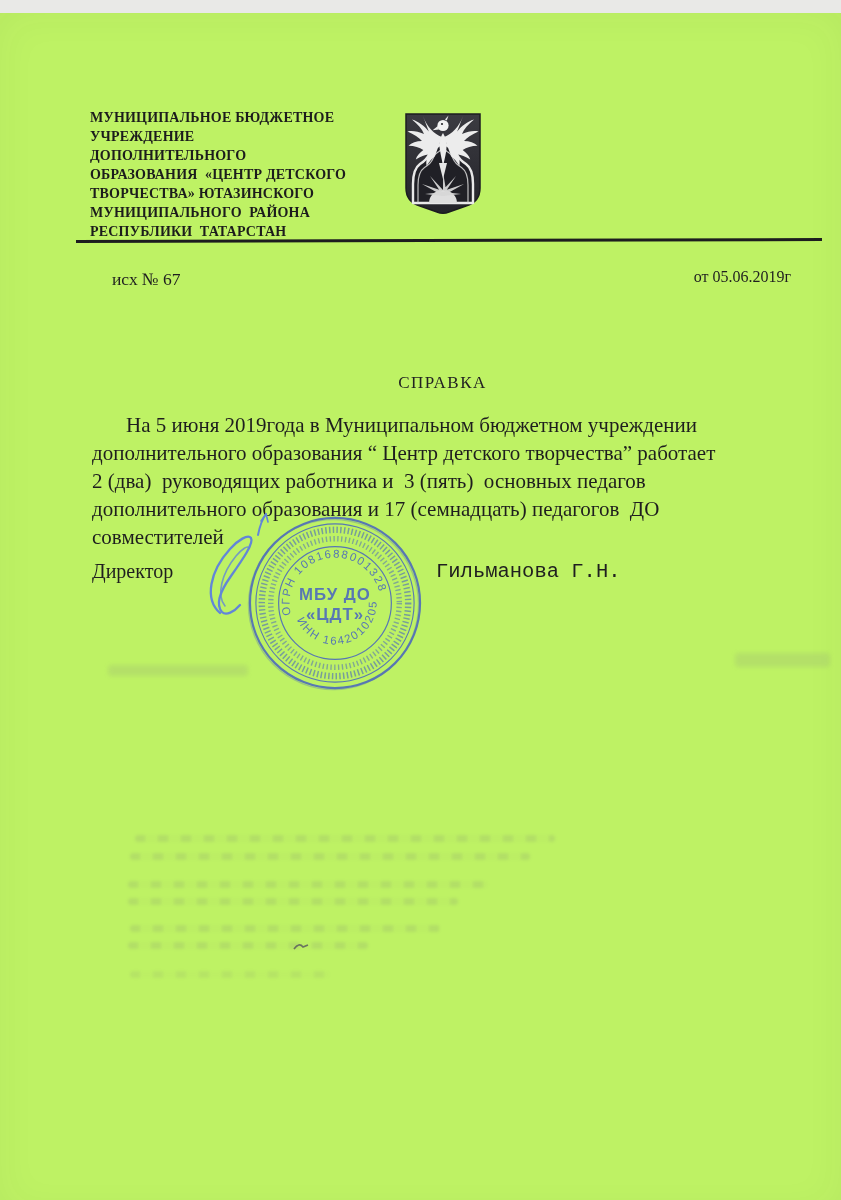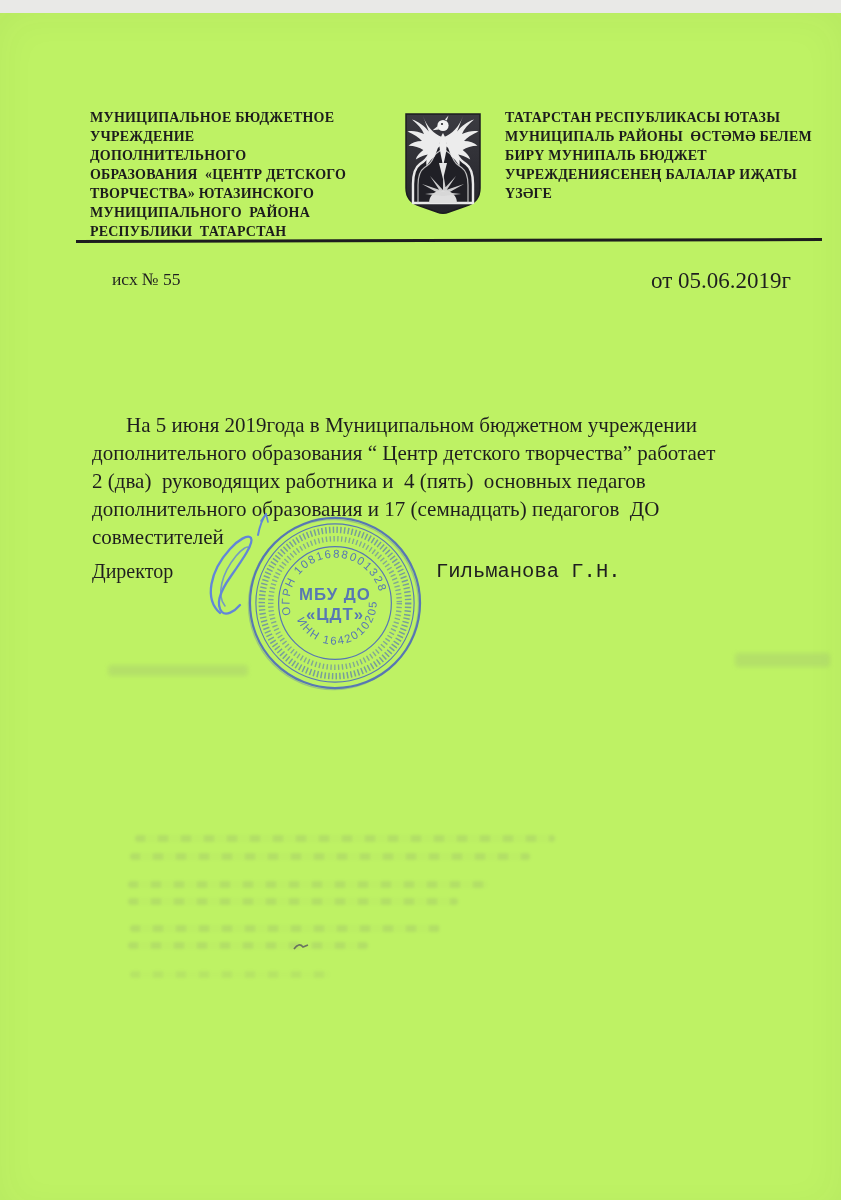--- a/index.html
+++ b/index.html
@@ -19,21 +19,21 @@
     letter-spacing:.2px;white-space:pre-wrap;color:#1c1c1c;
   }
   .org-ru{left:90px;top:95px;width:260px;}
   .org-tt{left:505px;top:95px;width:310px;}
   .emblem{left:399px;top:91px;width:88px;height:116px;}
   .rule{
     left:76px;top:226px;width:746px;height:3px;
     background:#1d1d1f;transform:rotate(-0.15deg);
   }
   .ref-number{left:112px;top:256px;font-size:17.5px;}
-  .ref-date{right:50px;top:255px;font-size:23px;}
+  .ref-date{right:50px;top:255px;font-size:16px;}
   .doc-title{
     left:95px;top:360px;width:695px;text-align:center;
     font-size:17px;letter-spacing:1.5px;color:#222;
   }
   .body-text{
     left:92px;top:398px;width:660px;
     font-size:21px;line-height:28px;
     white-space:pre-wrap;text-indent:34px;color:#1e1e1e;
   }
   .signoff-role{left:92px;top:547px;font-size:20px;}
@@ -87,35 +87,31 @@
       <path d="M38.8 22 L33.6 26.2 L40 25.4 Z" fill="#ededed"></path>
       <circle cx="43" cy="20" r="1.1" fill="#2a2a2e"></circle>
       <path d="M46 15.5 L49.5 11.5 L47.8 16.5 Z" fill="#ededed"></path>
 
       <path d="M43 33 C35 30 28 23 24 12 C26.5 19 28.5 23.5 29.8 27.5 C25.5 22 19.5 17.5 13 15.5 C19 20.5 23 25 25 30 C19 27.5 13.5 26.5 8.5 27.5 C15 30.5 20 33.5 23 37 C17.5 37 12.5 38.8 9.5 41.8 C15.5 41.8 20.5 43.5 24.3 46 C20.5 48.8 17.8 51.8 16.8 55.5 C21.6 52.6 26 50.8 29.3 50.6 C27.5 54.5 26.8 58.3 27.6 62 C30.5 57.3 33.4 54.2 35.8 52.3 Z" fill="#ececec"></path>
 
       <path d="M45 33 C53 30 60 23 64 12 C61.5 19 59.5 23.5 58.2 27.5 C62.5 22 68.5 17.5 75 15.5 C69 20.5 65 25 63 30 C69 27.5 74.5 26.5 79.5 27.5 C73 30.5 68 33.5 65 37 C70.5 37 75.5 38.8 78.5 41.8 C72.5 41.8 67.5 43.5 63.7 46 C67.5 48.8 70.2 51.8 71.2 55.5 C66.4 52.6 62 50.8 58.7 50.6 C60.5 54.5 61.2 58.3 60.4 62 C57.5 57.3 54.6 54.2 52.2 52.3 Z" fill="#ececec"></path>
     </svg>
   </div>
 
-  <div class="abs org-block org-tt">ТАТАРСТАН РЕСПУБЛИКАСЫ ЮТАЗЫ
-МУНИЦИПАЛЬ РАЙОНЫ  ӨСТӘМӘ БЕЛЕМ
-БИРҮ МУНИПАЛЬ БЮДЖЕТ
-УЧРЕЖДЕНИЯСЕНЕҢ БАЛАЛАР ИҖАТЫ
-ҮЗӘГЕ</div>
 
   <div class="abs rule"></div>
 
-  <div class="abs ref-number">исх № 55</div>
+  <div class="abs ref-number">исх № 67</div>
   <div class="abs ref-date">от 05.06.2019г</div>
 
+  <div class="abs doc-title">СПРАВКА</div>
 
   <div class="abs body-text">На 5 июня 2019года в Муниципальном бюджетном учреждении
 дополнительного образования “ Центр детского творчества” работает
-2 (два)  руководящих работника и  4 (пять)  основных педагов
+2 (два)  руководящих работника и  3 (пять)  основных педагов
 дополнительного образования и 17 (семнадцать) педагогов  ДО
 совместителей</div>
 
   <div class="abs signoff-role">Директор</div>
   <div class="abs signoff-name">Гильманова Г.Н.</div>
 
   <div class="abs stamp">
     <svg width="178" height="178" viewBox="0 0 180 180" xmlns="http://www.w3.org/2000/svg" fill="none" stroke="#4a68be">
       <circle cx="90" cy="90" r="86" stroke-width="2.2"></circle>
       <circle cx="88.5" cy="91.5" r="86" stroke-width="1.4" opacity=".35"></circle>

